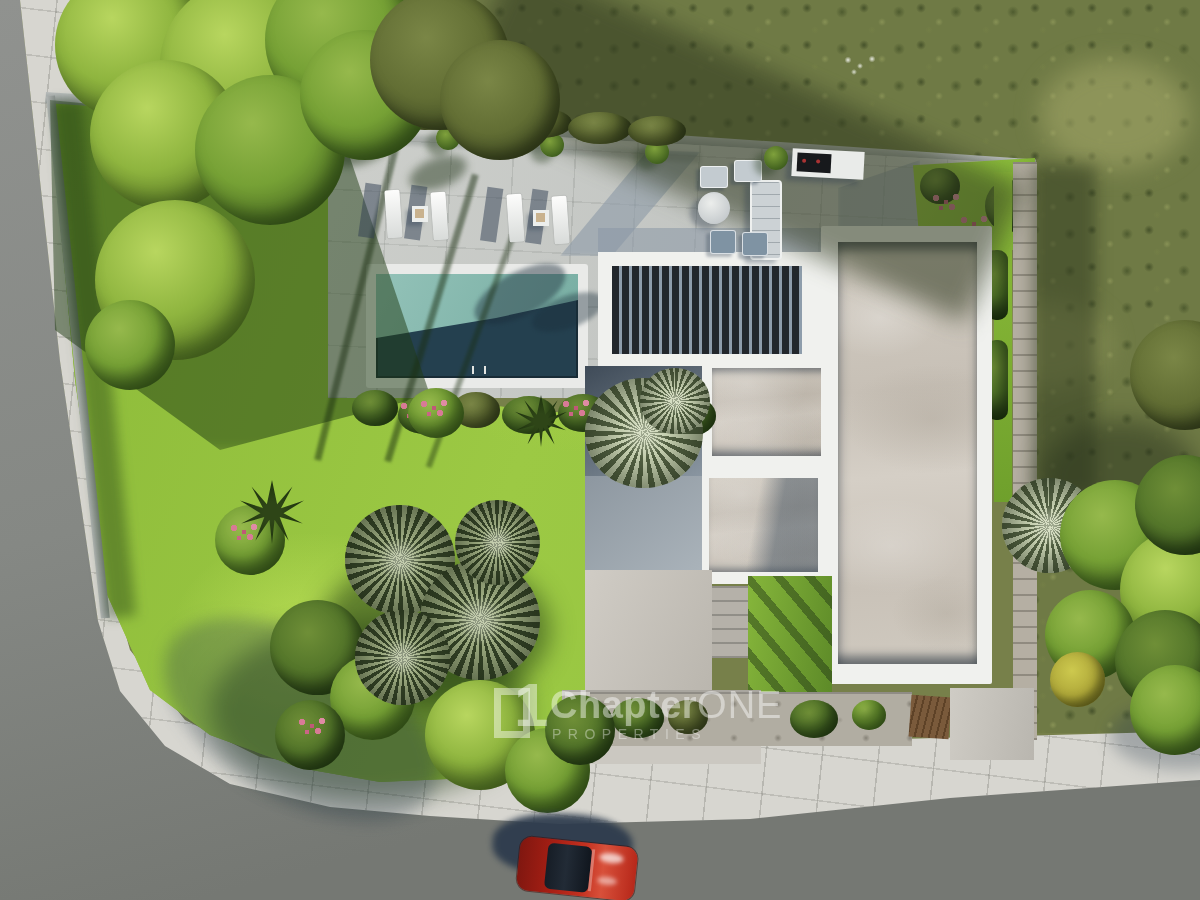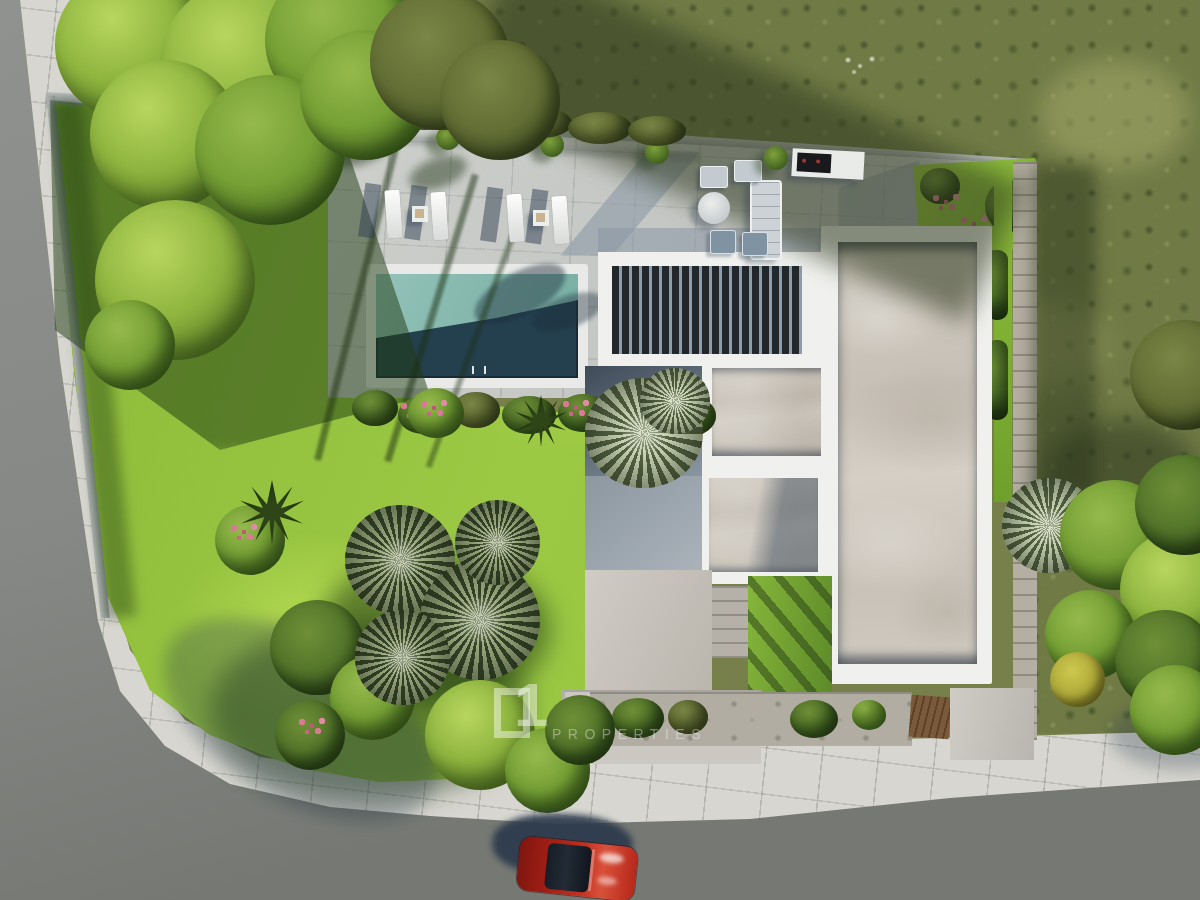--- a/index.html
+++ b/index.html
@@ -264,16 +264,19 @@
     <div class="a" style="left:18px;top:12px;width:118px;height:54px;border-radius:12px;background:linear-gradient(90deg,#801710 0%,#a81f14 30%,#c33120 55%,#d8503a 72%,#b7281a 100%);box-shadow:0 0 0 1px rgba(60,10,5,.5);"></div>
     <div class="a" style="left:46px;top:16px;width:44px;height:46px;border-radius:6px;background:linear-gradient(90deg,#161d26,#222b36 45%,#10161e);"></div>
     <div class="a" style="left:90px;top:18px;width:3px;height:42px;background:rgba(255,255,255,.3);"></div>
     <div class="a" style="left:98px;top:20px;width:24px;height:10px;border-radius:50%;background:rgba(255,255,255,.7);filter:blur(2px);"></div>
     <div class="a" style="left:98px;top:44px;width:20px;height:8px;border-radius:50%;background:rgba(255,255,255,.5);filter:blur(2px);"></div>
   </div>
 
   <div class="a" id="watermark" style="left:494px;top:680px;width:320px;height:72px;">
     <div class="a" id="wm-frame" style="left:0;top:8px;width:36px;height:50px;"></div>
     <span class="a" id="wm-one-glyph" style="left:20px;top:-6px;">1</span>
+    <div class="a" id="wm-brand" style="left:56px;top:4px;">
+      <span class="b1">Chapter</span><span class="b2">ONE</span>
+    </div>
     <div class="a" id="wm-sub" style="left:58px;top:46px;">PROPERTIES</div>
   </div>
 
 </div>
 
 </body></html>

